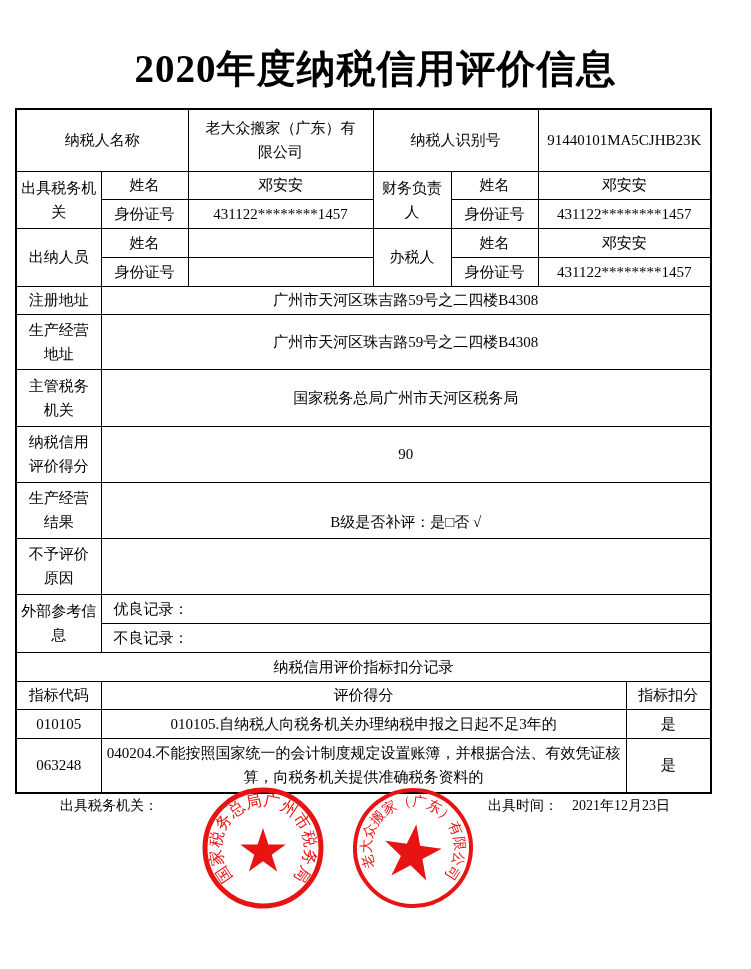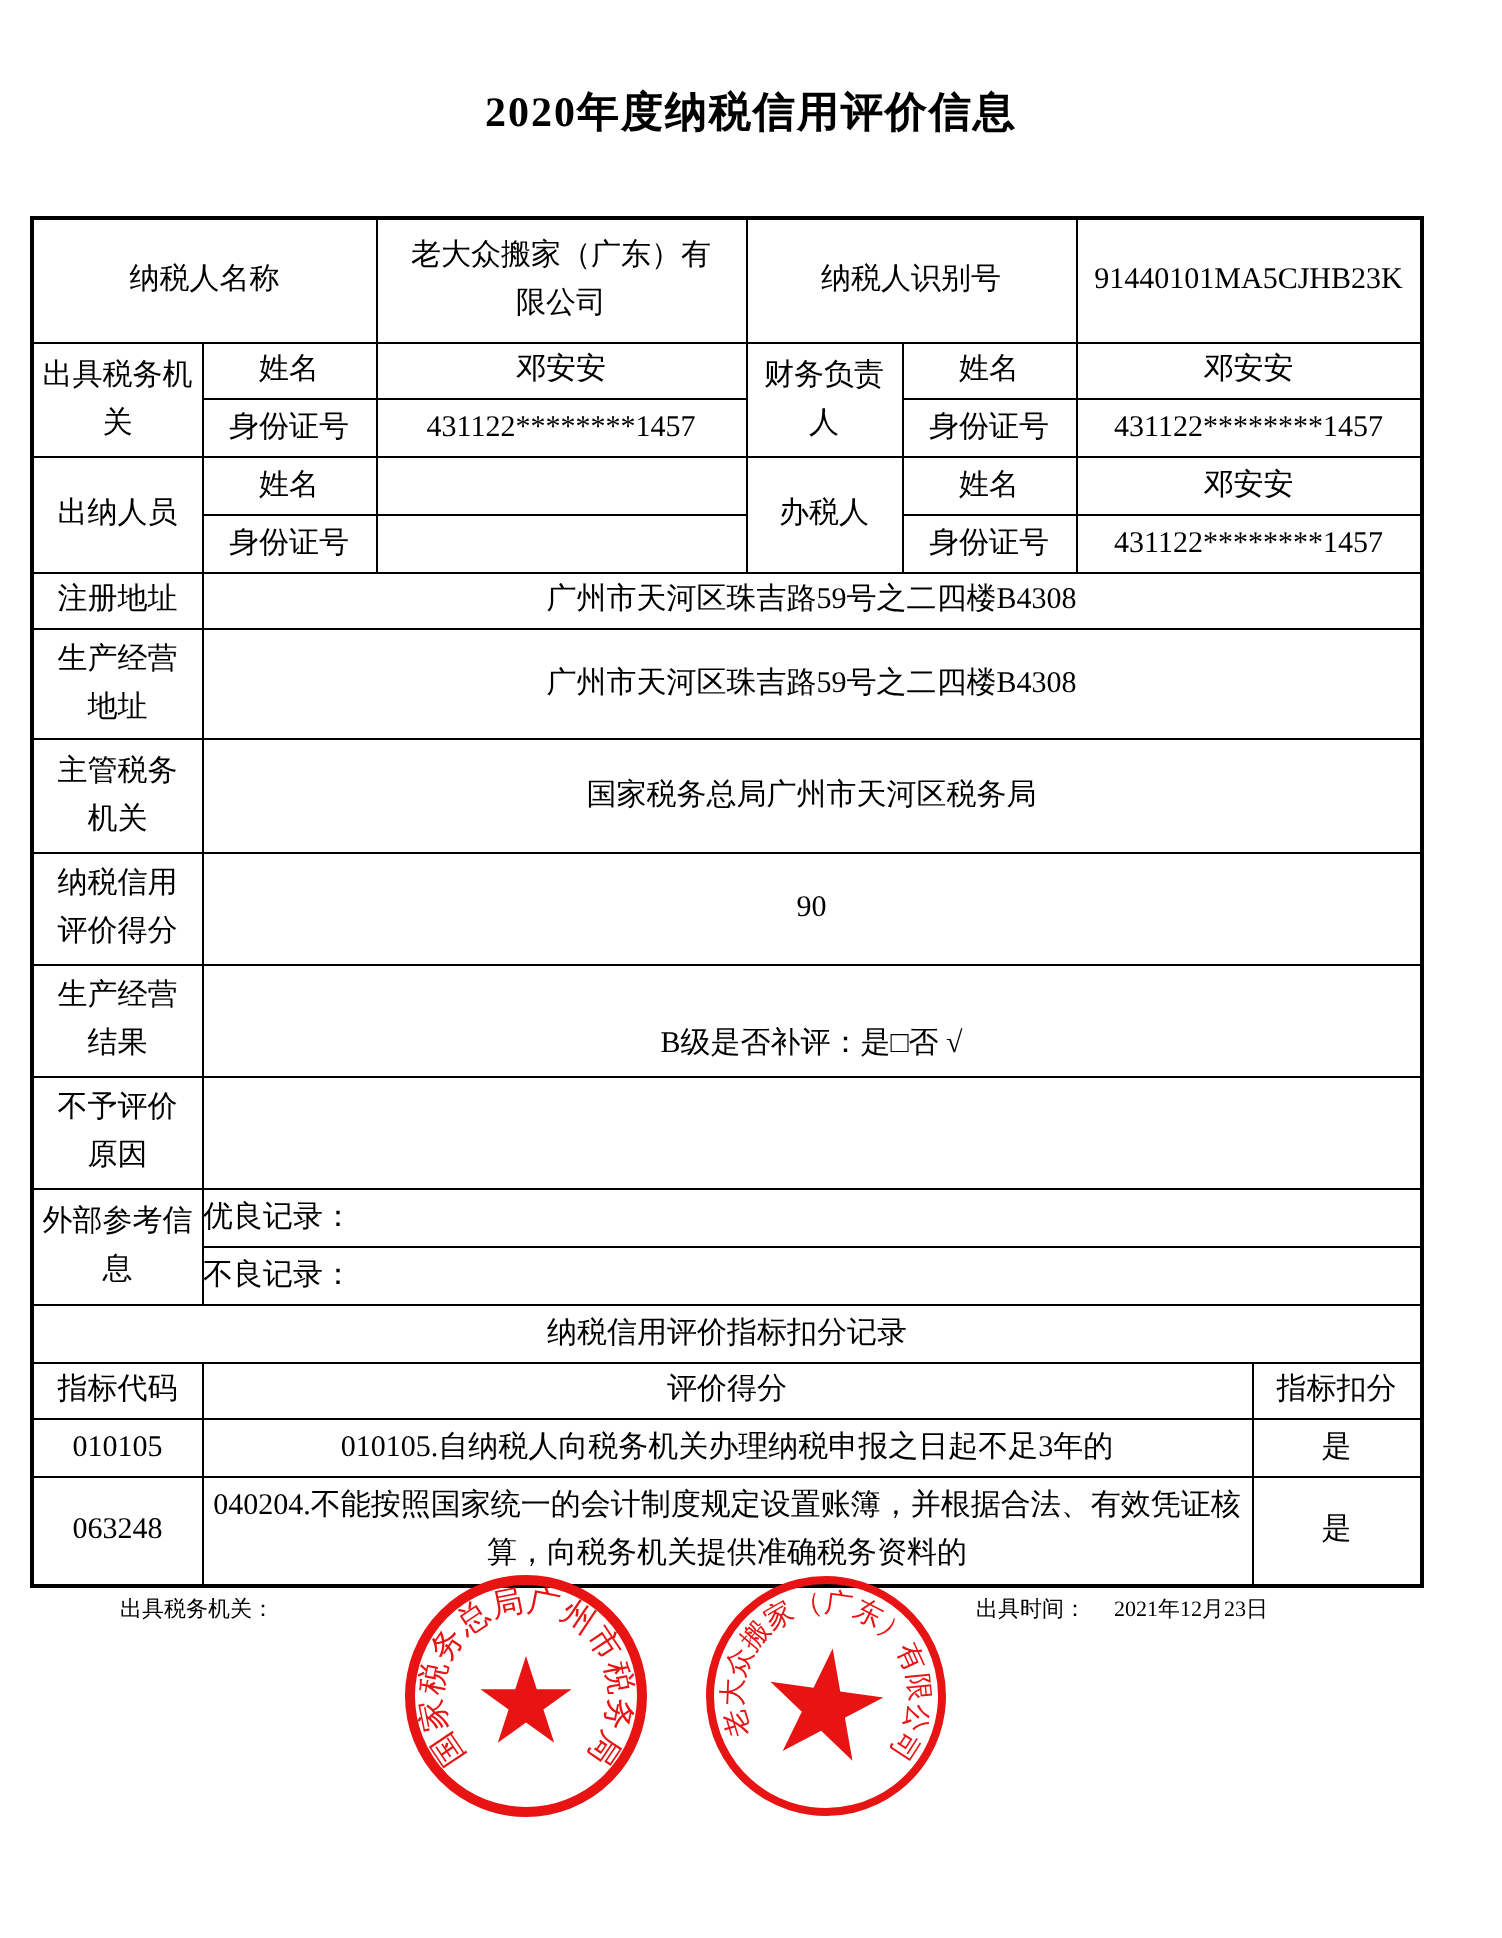--- a/index.html
+++ b/index.html
@@ -4,36 +4,36 @@
 <style>
   html,body{margin:0;padding:0;background:#ffffff;}
   body{
     width:751px;height:969px;position:relative;
     font-family:"Liberation Serif","DejaVu Serif",serif;
     color:#000;
   }
   .page{position:relative;width:751px;height:969px;overflow:hidden;background:#fff;}
   .title{
     position:absolute;top:42px;left:0;width:100%;
-    text-align:center;font-size:21px;font-weight:bold;letter-spacing:1px;
+    text-align:center;font-size:39px;font-weight:bold;letter-spacing:1px;
   }
   table.doc{
     position:absolute;left:15px;top:108px;width:696px;
     border-collapse:collapse;table-layout:fixed;
     border:2px solid #000;
   }
   table.doc td{
     border:1px solid #000;
     font-size:15px;text-align:center;vertical-align:middle;
     padding:1px 3px;white-space:pre-line;line-height:1.6;
     overflow:hidden;word-break:break-all;
   }
-  table.doc td.left{text-align:left;padding-left:0;margin-left:32px;}
+  table.doc td.left{text-align:left;padding-left:12px;margin-left:32px;}
   .gap-left{}
-  .footer-label{position:absolute;font-size:11px;}
+  .footer-label{position:absolute;font-size:14px;}
   .issuer-label{left:60px;top:797px;}
   .time-wrap{left:488px;top:797px;}
   .time-wrap .date{margin-left:14px;}
   .stamp{position:absolute;width:130px;height:130px;}
   .stamp-left{left:198px;top:783px;}
   .stamp-right{left:348px;top:783px;transform:rotate(8deg);}
 </style>
 </head>
 <body>
 

